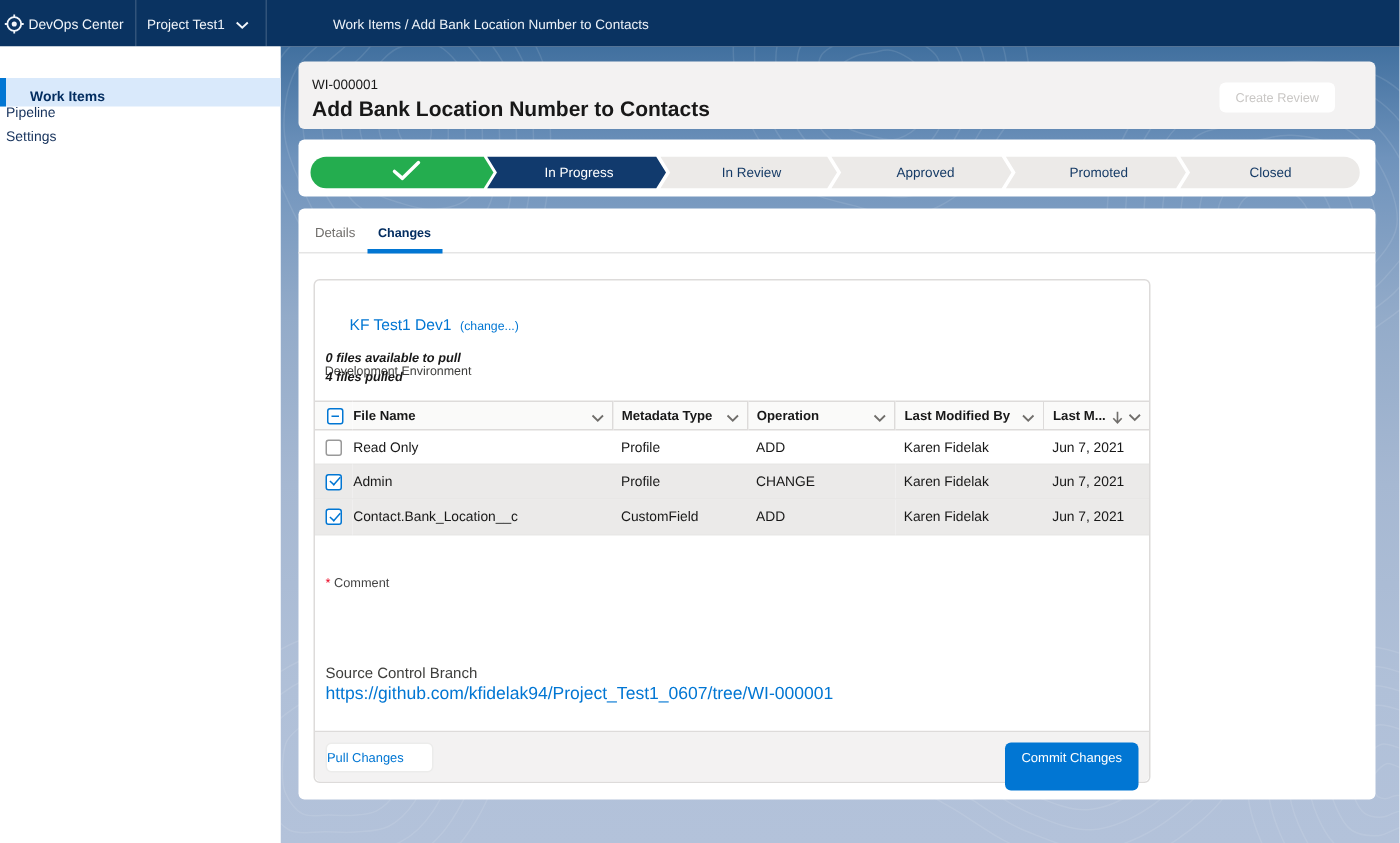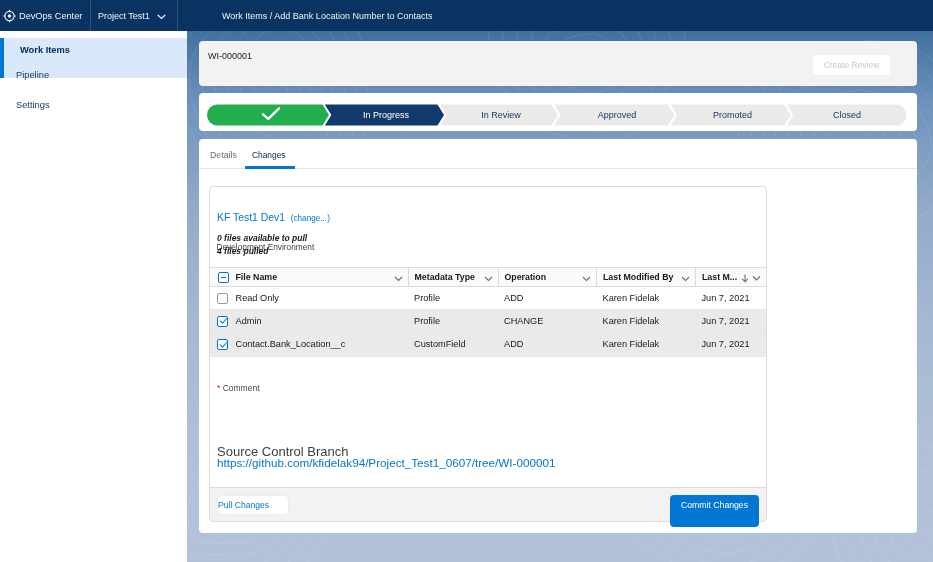--- a/index.html
+++ b/index.html
@@ -5,60 +5,60 @@
   * { margin:0; padding:0; box-sizing:border-box; }
   html,body { width:933px; height:562px; }
   body { position:relative; overflow:hidden; font-family:"Liberation Sans",sans-serif; background:#fff; }
   .nav { position:absolute; left:0; top:0; width:933px; height:31px; background:#0a3361; }
   .nav .brand { position:absolute; left:19px; top:0; height:31px; line-height:32px; color:#f2f6fb; font-size:9.2px; }
   .nav .sep { position:absolute; left:90px; top:0; height:31px; width:1px; background:rgba(255,255,255,0.16); }
   .nav .proj { position:absolute; left:98px; top:0; height:31px; line-height:32px; color:#f2f6fb; font-size:9px; }
   .nav .sep2 { position:absolute; left:177px; top:0; height:31px; width:1px; background:rgba(255,255,255,0.16); }
   .nav .crumbs { position:absolute; left:189px; top:0; height:31px; line-height:32px; color:#eef3f9; font-size:9px;margin-left:33px; }
   .side { position:absolute; left:0; top:31px; width:187px; height:531px; background:#fff; }
-  .side .item { position:absolute; left:0; width:187px; height:25px; line-height:25px; padding-left:16px; font-size:9.3px; color:#16325c; }
+  .side .item { position:absolute; left:0; width:187px; height:25px; line-height:25px; padding-left:4px; font-size:9.3px; color:#16325c; }
   .side .item.active { background:#d9e9fb; border-left:4px solid #0176d3; padding-left:16px; font-weight:bold; color:#032d60; }
   .main { position:absolute; left:187px; top:31px; width:746px; height:531px;
           background:linear-gradient(180deg,#41709f 0%,#6f93bc 14%,#93abc9 34%,#a6b8d2 55%,#b0c0d8 80%,#b3c2da 100%); }
   .card { position:absolute; left:12px; width:718px; border-radius:4px; }
   .hdrcard { top:10px; height:45px; background:#f3f2f2; }
   .wi { position:absolute; left:9px; top:9.5px; font-size:9px; color:#181818; }
   .title { position:absolute; left:9px; top:22.5px; font-size:14px; font-weight:bold; color:#181818; }
   .createbtn { position:absolute; left:614px; top:14px; width:77px; height:20px; background:#fff; border-radius:4px;
                color:#c9c7c5; font-size:8.5px; text-align:center; line-height:20px; }
   .pathcard { top:62px; height:37.5px; background:#fff; }
   .tabcard { top:108px; height:394px; background:#fff; }
   .tabrow { position:absolute; left:0; top:0; width:100%; height:30px; border-bottom:1px solid #e5e5e5; }
   .tab1 { position:absolute; left:11px; top:11px; font-size:8.8px; color:#706e6b; }
-  .tab2 { position:absolute; left:53px; top:11px; font-size:8.4px; font-weight:normal; color:#032d60; }
+  .tab2 { position:absolute; left:53px; top:11px; font-size:8.4px; font-weight:bold; color:#032d60; }
   .tabline { position:absolute; left:46px; top:27px; width:50px; height:3px; background:#0176d3; }
   .inner { position:absolute; left:10px; top:46.5px; width:558px; height:336px; border:1px solid #dddbda; border-radius:4px; background:#fff; }
   .devlabel { position:absolute; left:6.5px; top:7px; font-size:8.3px; color:#3e3e3c;margin-top:48px; }
-  .kf { position:absolute; left:7px; top:25.5px; font-size:10.4px; color:#0176d3;text-align:center; }
+  .kf { position:absolute; left:23px; top:25.5px; font-size:10.4px; color:#0176d3;text-align:center; }
   .kf .chg { font-size:8.2px; }
   .files { position:absolute; left:7px; top:45.5px; font-size:8.5px; font-weight:bold; font-style:italic; color:#181818; line-height:13.3px; }
   table.grid { position:absolute; left:0; top:80.5px; width:556px; border-collapse:collapse; table-layout:fixed; font-size:9.2px; color:#181818; }
   table.grid th { background:#fafaf9; font-size:8.8px; font-weight:bold; text-align:left; height:19px;
                   border-top:1px solid #dddbda; border-bottom:1px solid #dddbda; padding:0 6px; position:relative; }
   table.grid th.c2 { padding-left:0.5px; }
   table.grid td { height:23.2px; padding:0 6px; border-bottom:1px solid #e8e7e6; }
   table.grid td.c2 { padding-left:0.5px; }
   table.grid th + th { border-left:1px solid #dddbda; }
   tr.sel td { background:#ebeae9; }
   .cbx { display:inline-block; width:11px; height:11px; border:1px solid #0176d3; border-radius:2px; background:#fff; position:relative; vertical-align:middle; }
   .cbx.un { border-color:#999; }
   .cbx.dash::after { content:""; position:absolute; left:2px; top:4px; width:5px; height:1.6px; background:#0176d3; }
   .cbx.chk::after { content:""; position:absolute; left:1.8px; top:1.5px; width:5.5px; height:3px;
                     border-left:1.6px solid #0176d3; border-bottom:1.6px solid #0176d3; transform:rotate(-48deg); }
   .thsort { position:absolute; right:5px; top:6px; }
   .cmtlabel { position:absolute; left:7px; top:196.5px; font-size:8.5px; color:#444; }
   .cmtlabel .req { color:#ea001e; }
   .tarea { position:absolute; left:8px; top:212.5px; width:541px; height:37px; border:1px solid #c9c7c5; border-radius:4px; background:#fff; }
   .tarea .txt { position:absolute; left:8px; top:5px; font-size:8.7px; color:#181818; }
-  .scb { position:absolute; left:7px; top:257px; font-size:13px; color:#3e3e3c; }
+  .scb { position:absolute; left:7px; top:257px; font-size:10px; color:#3e3e3c; }
   .link { position:absolute; left:7px; top:269px; font-size:11.7px; color:#0176d3; }
   .footer { position:absolute; left:0; bottom:0; width:556px; height:33.5px; background:#f3f2f2; border-top:1px solid #dddbda; border-radius:0 0 4px 4px; }
   .pullbtn { position:absolute; left:7px; top:7px; width:72px; height:20px; background:#fff; border:1px solid #ececeb; border-radius:4px;
              color:#0176d3; font-size:8.6px; text-align:left; line-height:19px; }
   .commitbtn { position:absolute; right:7px; top:7px; width:89px; height:32px; background:#0176d3; border-radius:4px;
                color:#fff; font-size:8.7px; text-align:center; line-height:20px; }
 </style>
 </head>
 <body>
   <div class="main">
@@ -122,20 +122,21 @@
         <path d="M883.1,300.0C883.4,301.8 883.0,304.3 882.1,305.8C881.1,307.4 879.1,308.5 877.5,309.4C875.9,310.2 874.1,310.8 872.5,310.9C870.9,311.0 869.3,310.3 867.7,310.0C866.1,309.7 864.5,309.7 862.8,309.0C861.1,308.4 858.6,307.4 857.7,305.9C856.7,304.4 857.0,301.9 857.2,300.0C857.5,298.1 858.3,296.3 859.2,294.8C860.1,293.2 861.2,291.7 862.6,290.7C864.0,289.8 865.8,289.5 867.5,289.1C869.2,288.7 871.0,288.1 872.6,288.4C874.3,288.7 876.1,289.7 877.3,290.8C878.6,291.9 879.2,293.6 880.2,295.1C881.1,296.6 882.8,298.2 883.1,300.0Z"></path>
         <path d="M897.3,300.0C898.0,303.7 897.1,308.9 895.1,312.1C893.2,315.4 888.9,317.7 885.6,319.5C882.2,321.3 878.6,322.6 875.2,322.8C871.8,323.0 868.6,321.5 865.2,320.9C861.9,320.2 858.5,320.2 855.0,318.8C851.5,317.4 846.3,315.5 844.3,312.4C842.4,309.2 842.9,303.9 843.4,300.0C843.9,296.1 845.6,292.4 847.5,289.1C849.3,285.9 851.7,282.6 854.6,280.7C857.5,278.7 861.3,278.1 864.8,277.3C868.3,276.5 872.1,275.2 875.5,275.8C878.9,276.4 882.7,278.5 885.3,280.9C887.9,283.2 889.2,286.6 891.2,289.8C893.2,293.0 896.7,296.3 897.3,300.0Z"></path>
         <path d="M911.6,300.0C912.6,305.7 911.2,313.5 908.2,318.4C905.2,323.3 898.7,326.9 893.6,329.7C888.6,332.4 883.1,334.3 877.9,334.6C872.8,335.0 867.9,332.7 862.8,331.7C857.6,330.7 852.5,330.8 847.2,328.6C841.9,326.4 833.9,323.6 831.0,318.8C828.0,314.0 828.7,305.9 829.5,300.0C830.3,294.1 832.9,288.4 835.7,283.5C838.6,278.6 842.2,273.6 846.6,270.6C851.0,267.6 856.8,266.7 862.1,265.4C867.4,264.2 873.2,262.4 878.4,263.3C883.6,264.2 889.2,267.4 893.2,270.9C897.2,274.4 899.1,279.6 902.2,284.5C905.3,289.3 910.6,294.3 911.6,300.0Z"></path>
         <path d="M925.8,300.0C927.1,307.6 925.3,318.1 921.3,324.7C917.3,331.3 908.5,336.2 901.7,339.8C895.0,343.4 887.5,346.0 880.6,346.5C873.7,346.9 867.2,343.9 860.3,342.5C853.4,341.2 846.5,341.3 839.4,338.4C832.3,335.5 821.6,331.6 817.6,325.2C813.7,318.8 814.6,307.9 815.7,300.0C816.8,292.1 820.2,284.4 824.0,277.9C827.8,271.3 832.6,264.6 838.5,260.5C844.4,256.5 852.3,255.3 859.4,253.6C866.5,252.0 874.3,249.5 881.3,250.7C888.2,251.9 895.8,256.2 901.1,260.9C906.5,265.7 909.1,272.7 913.2,279.2C917.3,285.7 924.4,292.4 925.8,300.0Z"></path>
         <path d="M940.0,300.0C941.7,309.5 939.4,322.7 934.4,331.0C929.3,339.3 918.3,345.4 909.8,349.9C901.3,354.5 892.0,357.8 883.3,358.3C874.6,358.9 866.4,355.1 857.8,353.4C849.2,351.7 840.5,351.8 831.6,348.2C822.7,344.5 809.2,339.7 804.3,331.7C799.3,323.6 800.5,309.9 801.9,300.0C803.2,290.1 807.5,280.5 812.3,272.2C817.1,264.0 823.1,255.6 830.5,250.5C837.9,245.4 847.8,243.9 856.7,241.8C865.7,239.7 875.4,236.6 884.1,238.1C892.8,239.7 902.4,245.0 909.1,251.0C915.8,257.0 919.1,265.7 924.2,273.9C929.4,282.1 938.3,290.5 940.0,300.0Z"></path>
         <path d="M954.2,300.0C956.2,311.5 953.5,327.3 947.4,337.3C941.4,347.3 928.2,354.6 917.9,360.1C907.7,365.6 896.4,369.5 886.0,370.2C875.6,370.9 865.7,366.3 855.3,364.2C845.0,362.2 834.5,362.3 823.8,358.0C813.0,353.6 796.9,347.7 790.9,338.1C785.0,328.4 786.4,311.9 788.0,300.0C789.6,288.1 794.8,276.5 800.6,266.6C806.3,256.6 813.6,246.5 822.5,240.4C831.4,234.3 843.3,232.5 854.0,230.0C864.8,227.5 876.5,223.7 887.0,225.6C897.5,227.4 909.0,233.9 917.0,241.0C925.1,248.2 929.1,258.8 935.2,268.6C941.4,278.4 952.2,288.5 954.2,300.0Z"></path>
       </g>
     </svg>
     <div class="card hdrcard">
       <div class="wi">WI-000001</div>
+      <div class="title">Add Bank Location Number to Contacts</div>
       <div class="createbtn">Create Review</div>
     </div>
     <div class="card pathcard">
       <svg width="718" height="37" xmlns="http://www.w3.org/2000/svg">
         <g transform="translate(-199,11.5)">
           <path d="M217.5,0 H322.5 L329,10.5 L322.5,21 H217.5 A10.5,10.5 0 0 1 207,10.5 A10.5,10.5 0 0 1 217.5,0 Z" fill="#24ad4f"></path>
           <path d="M324.8,0 H437.5 L444,10.5 L437.5,21 H324.8 L331.3,10.5 Z" fill="#113a6d"></path>
           <path d="M440.3,0 H551.5 L558,10.5 L551.5,21 H440.3 L446.8,10.5 Z" fill="#eceae8"></path>
           <path d="M554.3,0 H667.8 L674.3,10.5 L667.8,21 H554.3 L560.8,10.5 Z" fill="#eceae8"></path>
           <path d="M670.6,0 H784.1 L790.6,10.5 L784.1,21 H670.6 L677.1,10.5 Z" fill="#eceae8"></path>
@@ -235,16 +236,16 @@
     <span class="brand">DevOps Center</span>
     <div class="sep"></div>
     <div class="sep2"></div>
     <span class="proj">Project Test1</span>
     <svg width="9" height="6" style="position:absolute;left:157px;top:14px">
       <path d="M0.8,1 L4.5,4.4 L8.2,1" stroke="#f2f6fb" stroke-width="1.3" fill="none"></path>
     </svg>
     <span class="crumbs">Work Items / Add Bank Location Number to Contacts</span>
   </div>
   <div class="side">
-    <div class="item active" style="top:7px; height:40px; line-height:25.5px;">Work Items</div>
+    <div class="item active" style="top:21px; height:19px; line-height:25.5px;">Work Items</div>
     <div class="item" style="top:32.2px">Pipeline</div>
-    <div class="item" style="top:62px">Settings</div>
+    <div class="item" style="top:48px">Settings</div>
   </div>
 
 </body></html>

